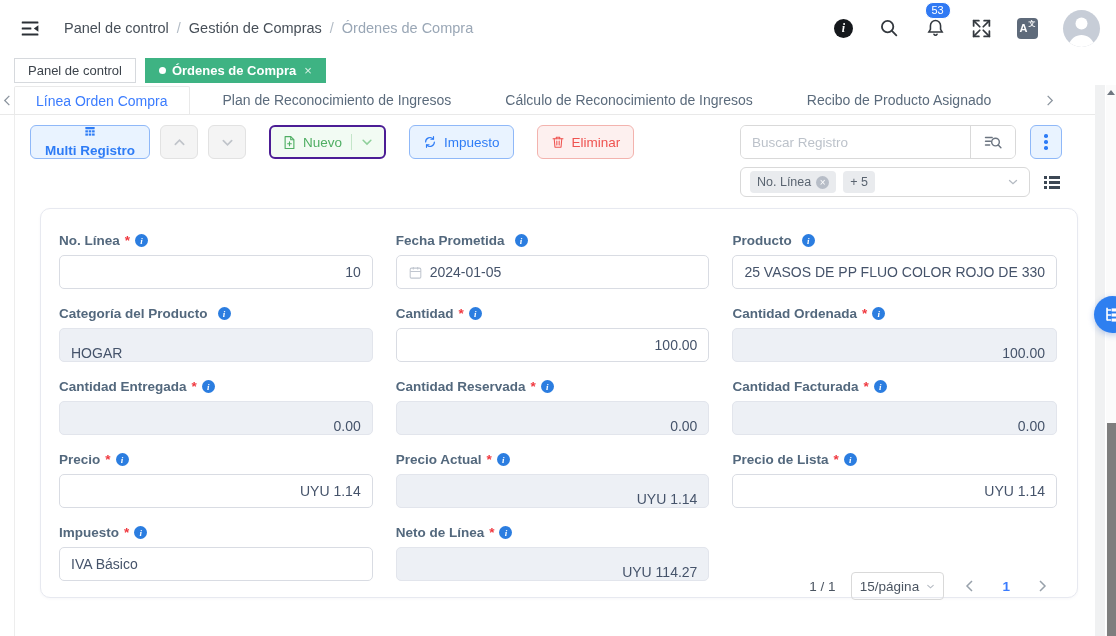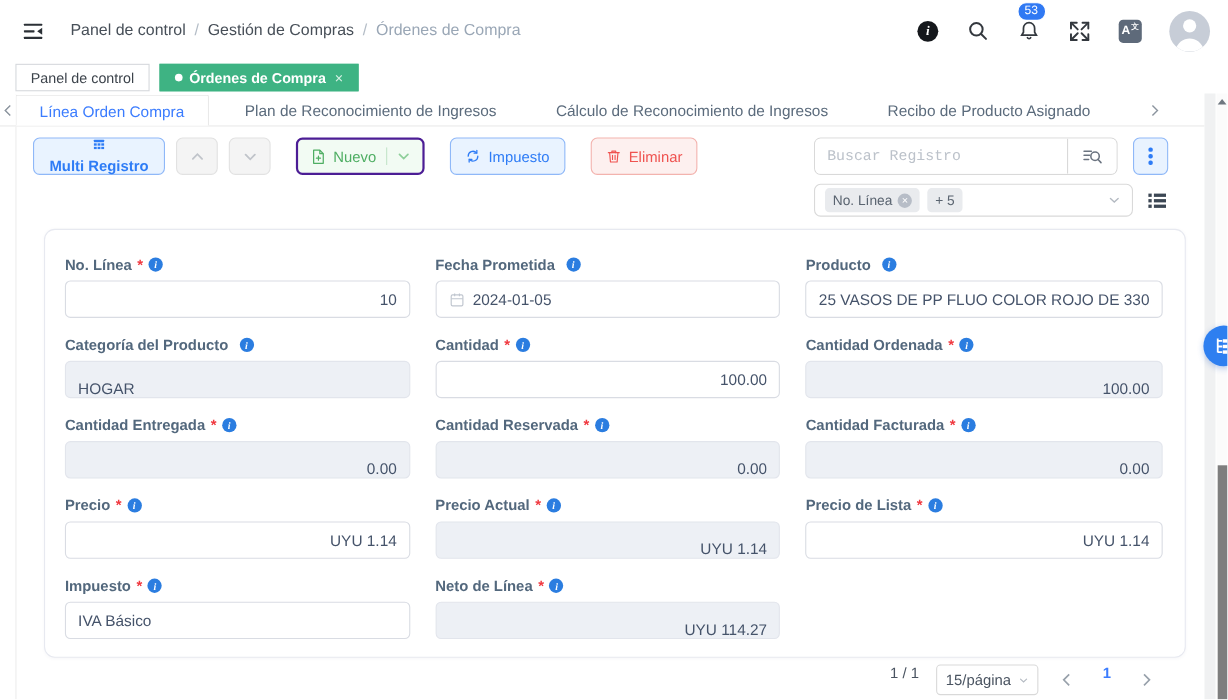--- a/index.html
+++ b/index.html
@@ -45,21 +45,21 @@
   .btn { height:34px; display:flex; align-items:center; justify-content:center; border-radius:6px; font-size:13.5px; cursor:pointer; gap:7px; }
   .btn-multi { padding:0 14px; background:#e9f3ff; border:1px solid #8fb8f8; color:#2e7cf6; font-weight:bold;flex-direction:column; }
   .btn-nav { width:38px; background:#f4f4f4; border:1px solid #e2e2e2; }
   .btn-nuevo { padding:0 11px; background:#f2fbf3; border:2px solid #4c1d95; color:#4fae63; margin-left:13px; gap:6px; }
   .nv-div { width:1px; height:16px; background:#c4e5c9; margin:0 3px; }
   .btn-refresh { padding:0 13px; background:#e9f3ff; border:1px solid #8fb8f8; color:#2e7cf6; margin-left:13px; }
   .btn-delete { padding:0 13px; background:#fdf0ef; border:1px solid #f3b3ae; color:#ef5350; margin-left:13px; }
 
   .searchwrap { position:absolute; top:125px; left:740px; display:flex; gap:14px; }
   .sgroup { width:276px; height:34px; border:1px solid #d9d9d9; border-radius:6px; display:flex; overflow:hidden; background:#fff; }
-  .sinput { flex:1; border:0; outline:0; padding:0 11px; font-size:13.5px; font-family:Liberation Mono, monospace; color:#444; }
+  .sinput { flex:1; border:0; outline:0; padding:0 11px; font-size:13.5px; font-family:Liberation Sans, sans-serif; color:#444; }
   .sinput::placeholder { color:#bcc2ca; }
   .ssuffix { width:45px; border-left:1px solid #d9d9d9; display:flex; align-items:center; justify-content:center; cursor:pointer; background:#fff; }
   .btn-dots { width:32px; height:34px; border-radius:6px; background:#e9f3ff; border:1px solid #8fb8f8; display:flex; flex-direction:column; align-items:center; justify-content:center; gap:2.5px; cursor:pointer; }
   .dot { width:3.5px; height:3.5px; border-radius:50%; background:#2e7cf6; }
 
   
   .filterwrap { position:absolute; top:167px; left:740px; display:flex; align-items:center; gap:13px; }
   .fselect { width:290px; height:30px; border:1px solid #d9d9d9; border-radius:6px; display:flex; align-items:center; padding:0 9px; gap:7px; background:#fff; cursor:pointer; }
   .chip { background:#e9ebee; border-radius:4px; height:22px; display:flex; align-items:center; padding:0 7px; font-size:12.5px; color:#5a6470; gap:5px; }
   .chip-x { width:13px; height:13px; border-radius:50%; background:#b7bdc7; color:#fff; font-size:10px; line-height:13px; text-align:center; cursor:pointer; }
@@ -72,21 +72,21 @@
   .flabel { display:flex; align-items:center; gap:5px; margin-bottom:7px; font-size:13.5px; font-weight:bold; color:#53687d; }
   .req { color:#f0383f; font-weight:bold; }
   .info { width:13px; height:13px; border-radius:50%; background:#2b7de0; display:inline-flex; align-items:center; justify-content:center; flex:none; cursor:pointer; }
   .info::after { content:"i"; color:#fff; font:italic bold 9px "Liberation Serif", serif; }
   .fin { height:34px; border:1px solid #d9dce3; border-radius:5px; background:#fff; display:flex; align-items:center; padding:0 11px; font-size:14px; color:#45536a; overflow:hidden; white-space:nowrap; gap:7px; }
   .fin.num { justify-content:flex-end;padding-left:16px; }
   .fin.dis { background:#edf0f5; border-color:#e2e5ec;align-items:flex-end; }
   .fin .val { overflow:hidden; white-space:nowrap; }
 
   
-  .pager { position:absolute; top:604px; left:40px; width:1038px; display:flex; justify-content:flex-end; gap:16px; padding-right:26px; font-size:13.5px; color:#4a5461; }
+  .pager { position:absolute; top:572px; left:40px; width:1038px; display:flex; justify-content:flex-end; align-items:center; gap:16px; padding-right:26px; font-size:13.5px; color:#4a5461; }
   .psel { width:93px; height:28px; border:1px solid #d9d9d9; border-radius:4px; display:flex; align-items:center; justify-content:center; gap:6px; cursor:pointer; color:#4a5461; }
   .pnav { display:flex; align-items:center; cursor:pointer; padding:0 4px; }
   .pcur { color:#3b7cfe; font-weight:bold; padding:0 6px; cursor:pointer; }
 
   
   .rail { position:absolute; top:85px; right:0; bottom:0; width:21px; }
   .rail-strip { position:absolute; left:0; top:0; bottom:0; width:10px; background:#f0f1f2; }
   .sbar { position:absolute; left:11px; top:0; bottom:0; width:10px; background:#fbfbfb; }
   .sb-up { position:absolute; top:5px; left:1px; width:8px; height:8px; display:flex; justify-content:center; cursor:pointer; }
   .sb-up::after { content:""; width:0; height:0; border-left:4px solid transparent; border-right:4px solid transparent; border-bottom:5px solid #6f7780; }

